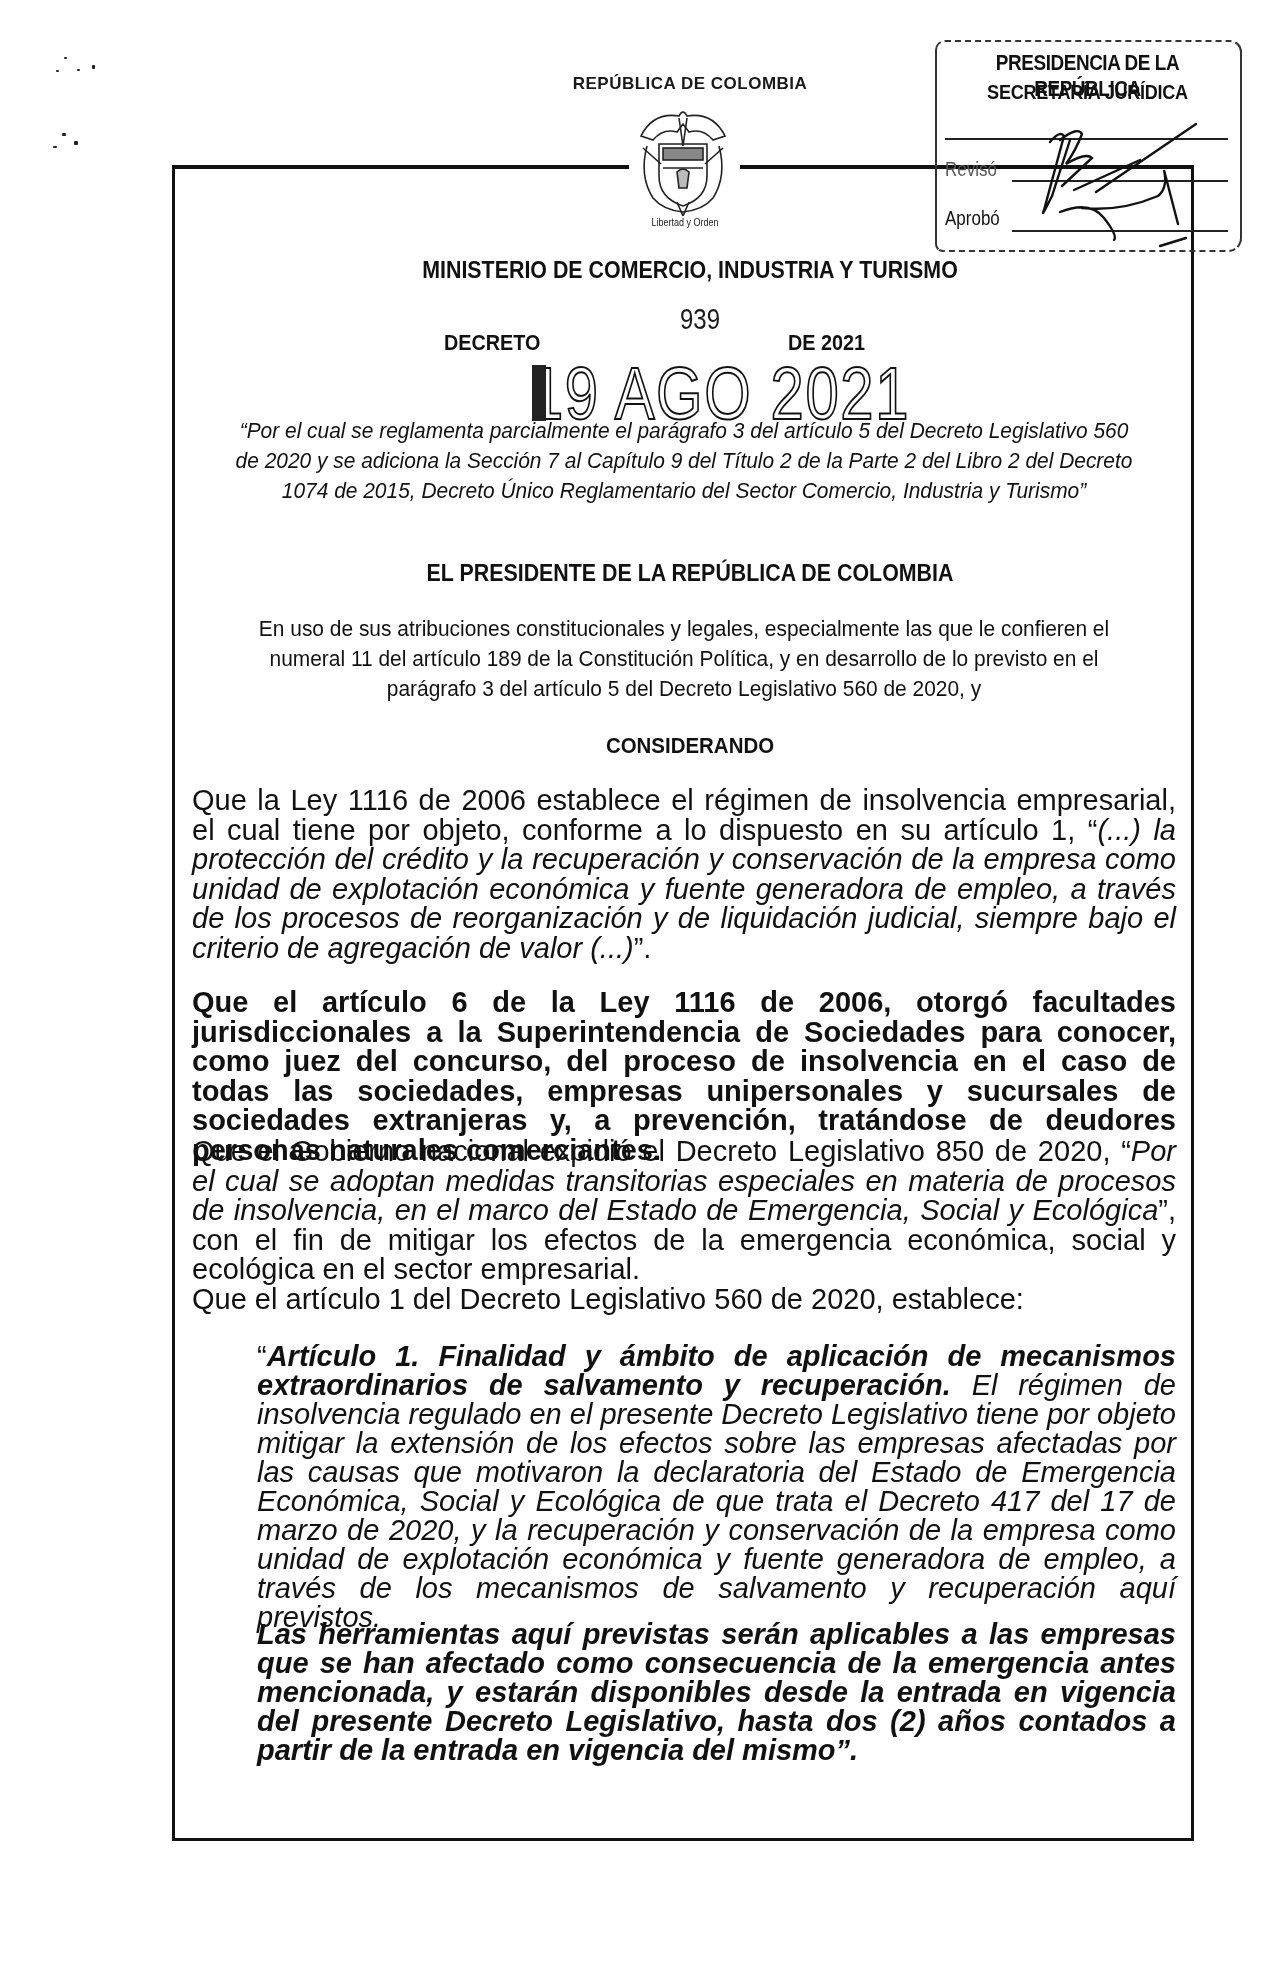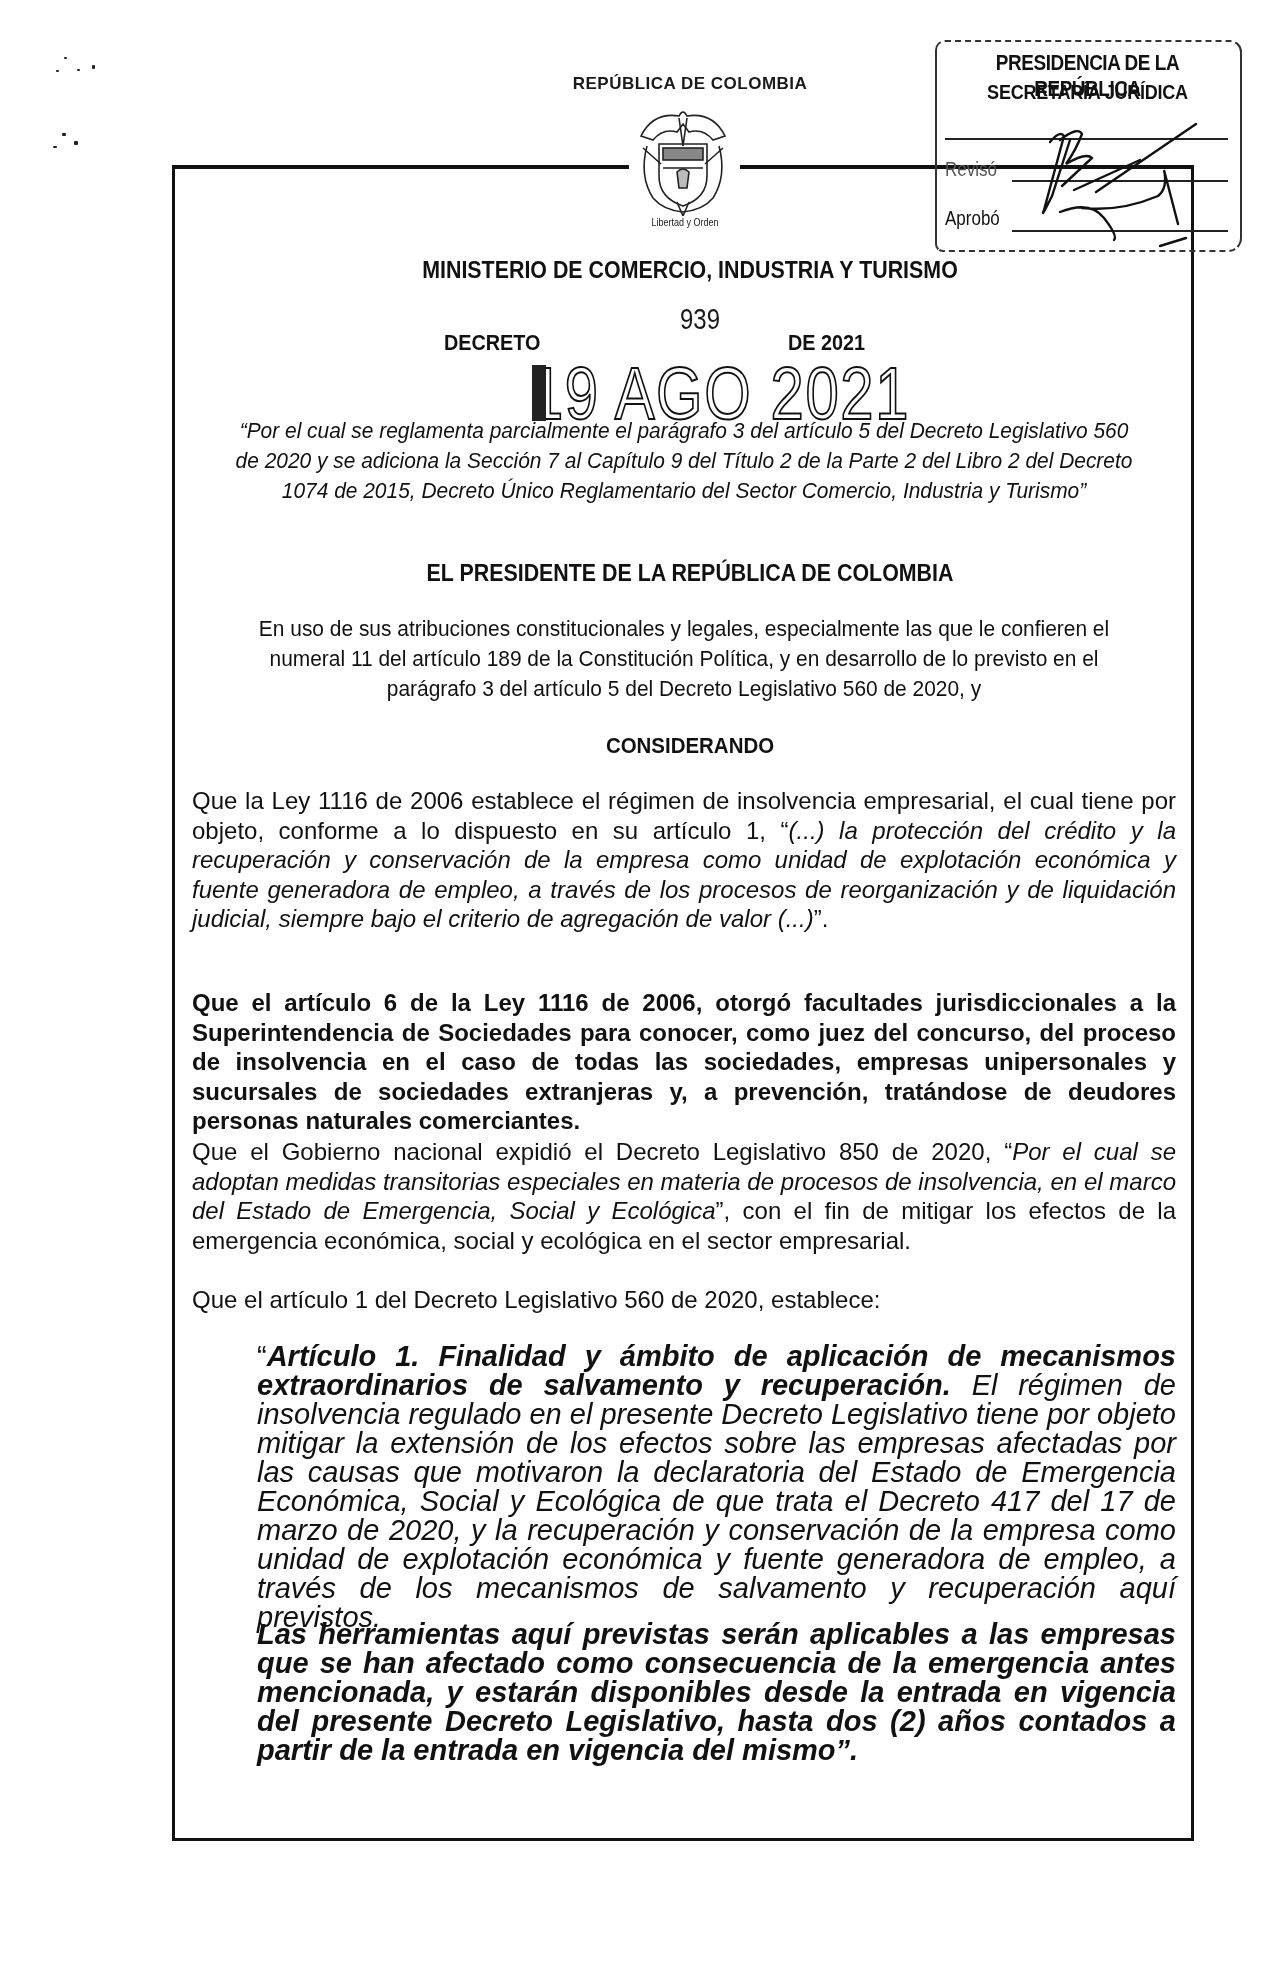--- a/index.html
+++ b/index.html
@@ -31,21 +31,21 @@
   .dec-number { left:645px; top:302px; width:110px; text-align:center; font-size:30px; font-family:"Liberation Sans", sans-serif; transform:scaleX(0.8); color:#1a1a1a; }
   .dec-label { left:444px; top:330px; font-size:22px; font-weight:bold; transform:scaleX(0.9); transform-origin:left; }
   .dec-year { left:788px; top:330px; font-size:22px; font-weight:bold; transform:scaleX(0.9); transform-origin:left; }
   .date-stamp { left:520px; top:343px; width:400px; height:68px;margin-top:16px; }
 
   .subtitle { left:192px; width:984px; top:416px; text-align:center; font-size:22.5px; line-height:30px; font-style:italic; transform:scaleX(0.93); }
   .president { left:172px; width:1036px; top:560px; text-align:center; font-size:23px; font-weight:bold; transform:scaleX(0.93); }
   .uso { left:192px; width:984px; top:614px; text-align:center; font-size:22.5px; line-height:30px; transform:scaleX(0.93); }
   .considerando { left:172px; width:1036px; top:733px; text-align:center; font-size:22px; font-weight:bold; transform:scaleX(0.93); }
 
-  .para { left:192px; width:984px; font-size:24px; line-height:29.5px; text-align:justify; }
+  .para { left:192px; width:984px; font-size:29px; line-height:29.5px; text-align:justify; }
   .para.p1 { top:786px; }
   .para.p2 { top:988px;font-weight:bold; }
   .para.p3 { top:1137px; }
   .para.p4 { top:1285px; }
   .quote { left:257px; width:919px; font-size:29px; line-height:29px; text-align:justify; font-style:italic; }
   .quote.q1 { top:1342px; }
   .quote.q2 { top:1620px;font-weight:bold; }
   .it { font-style:italic; }
   .bd { font-weight:bold; }
 </style>

